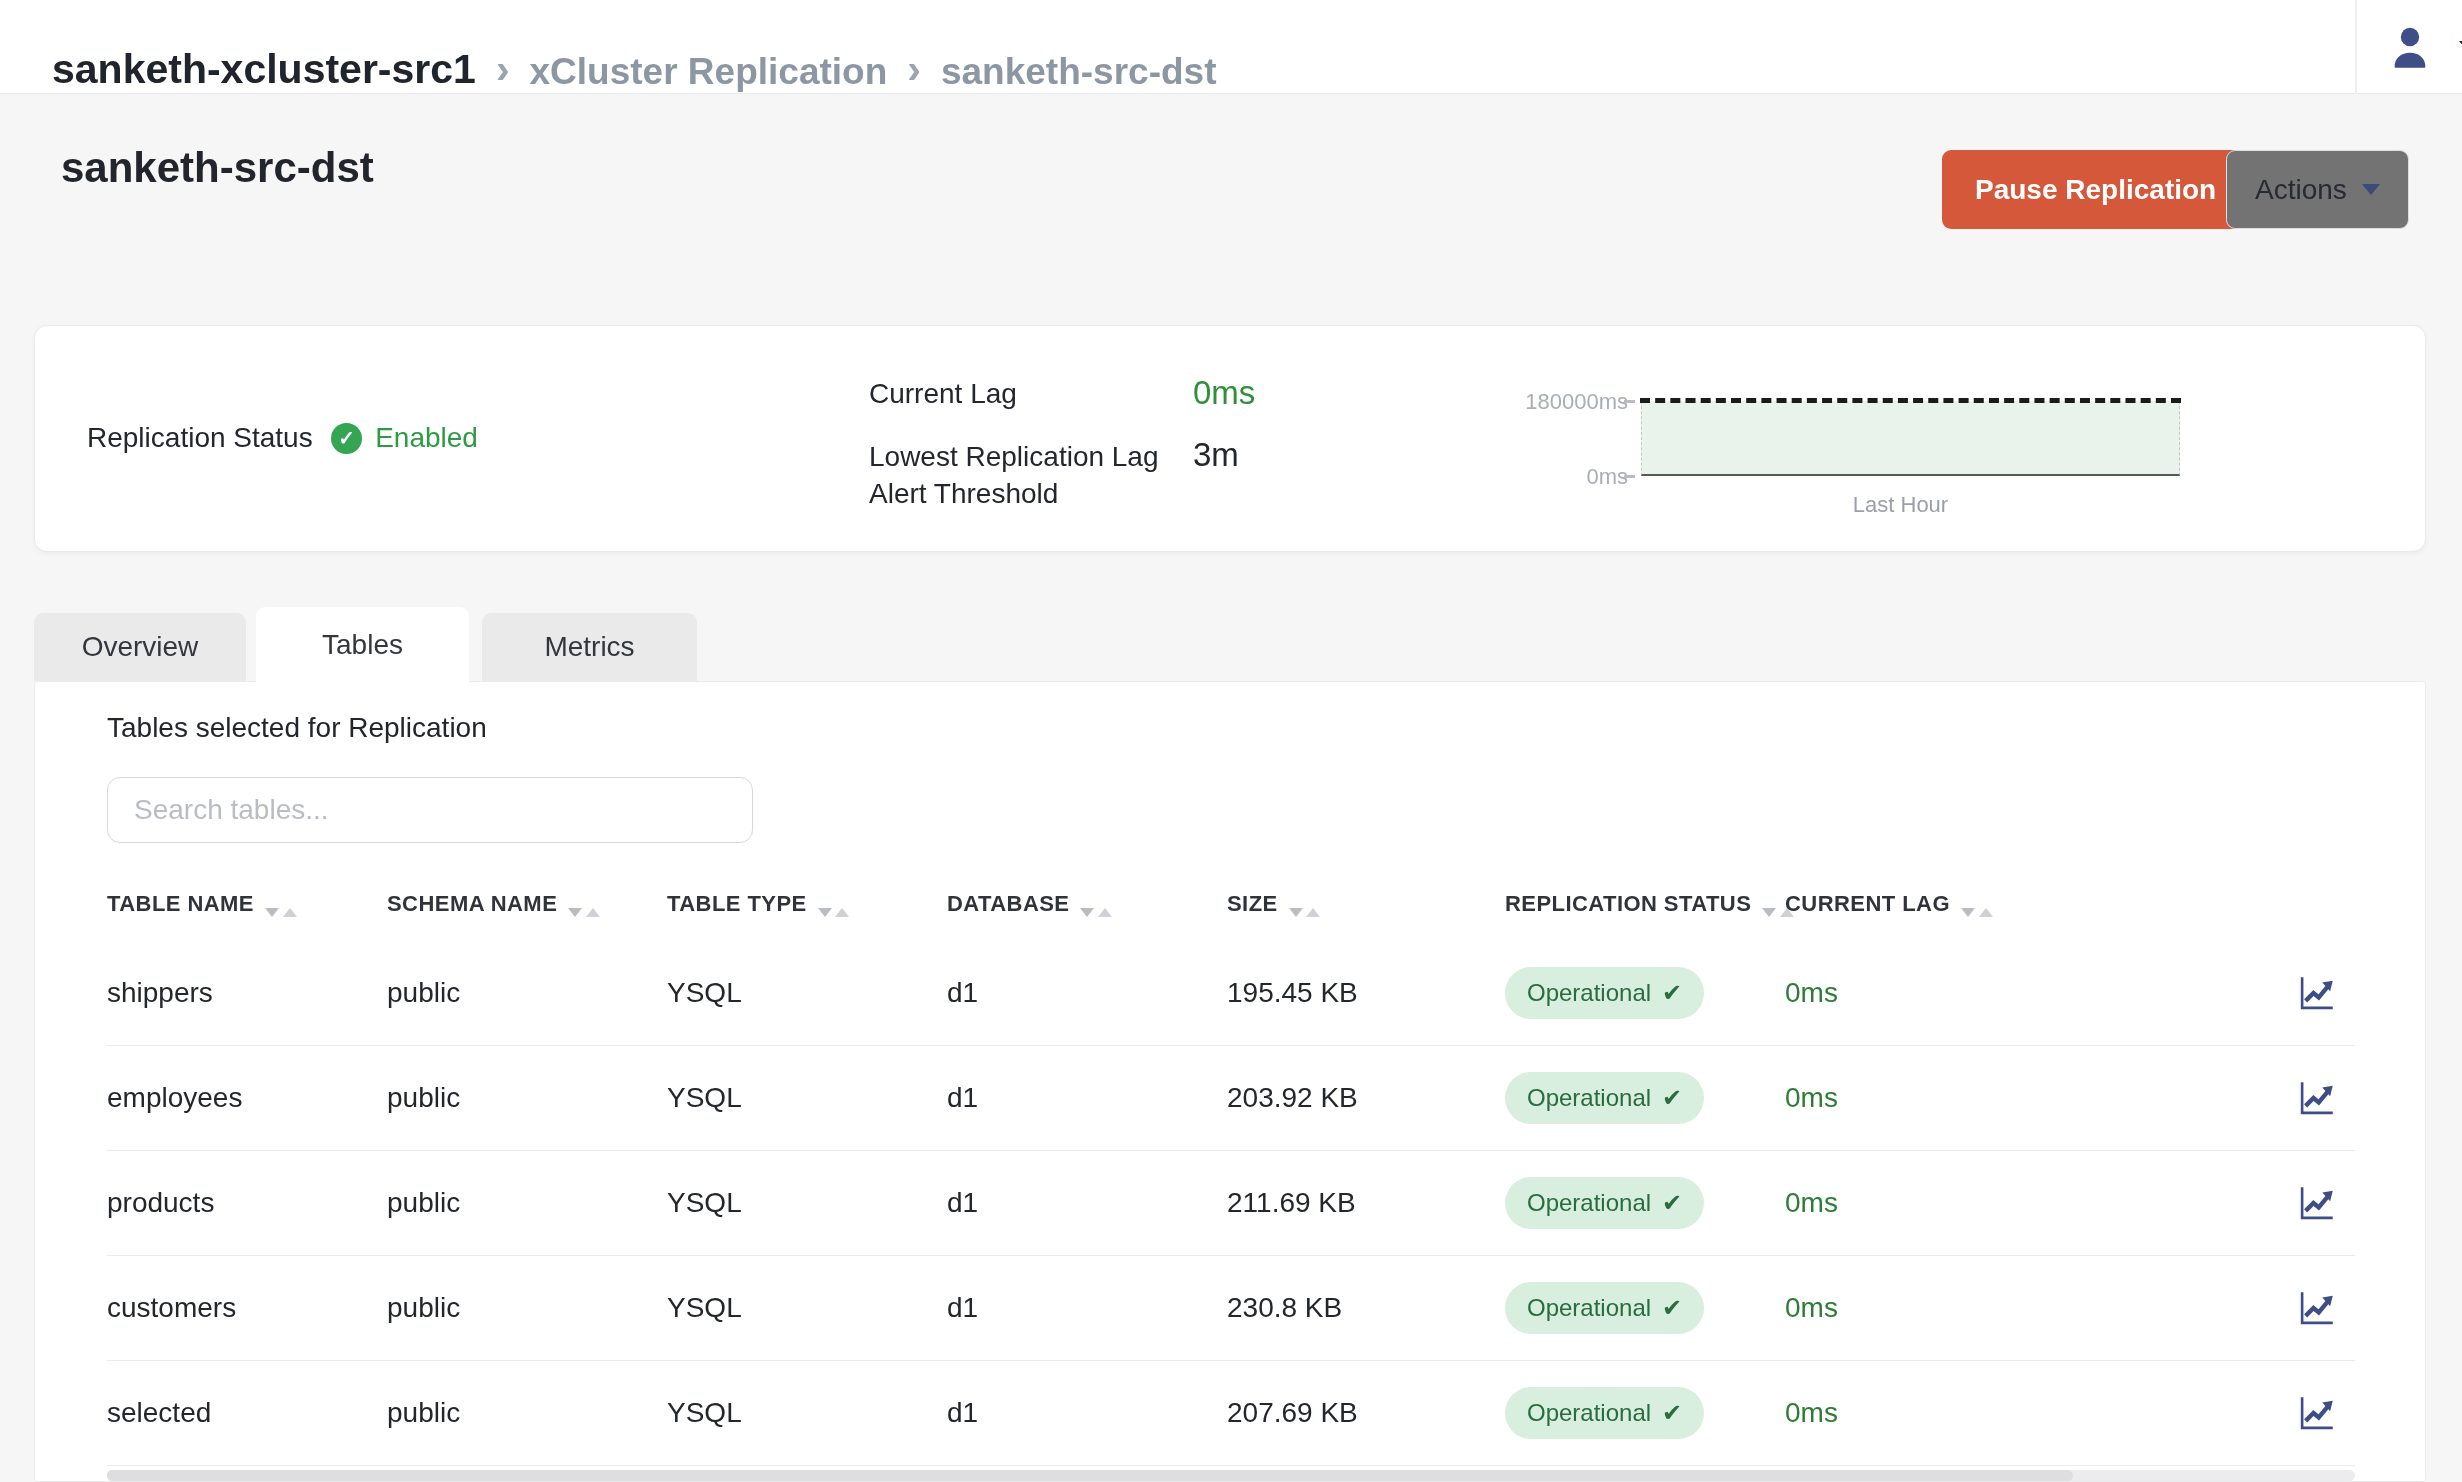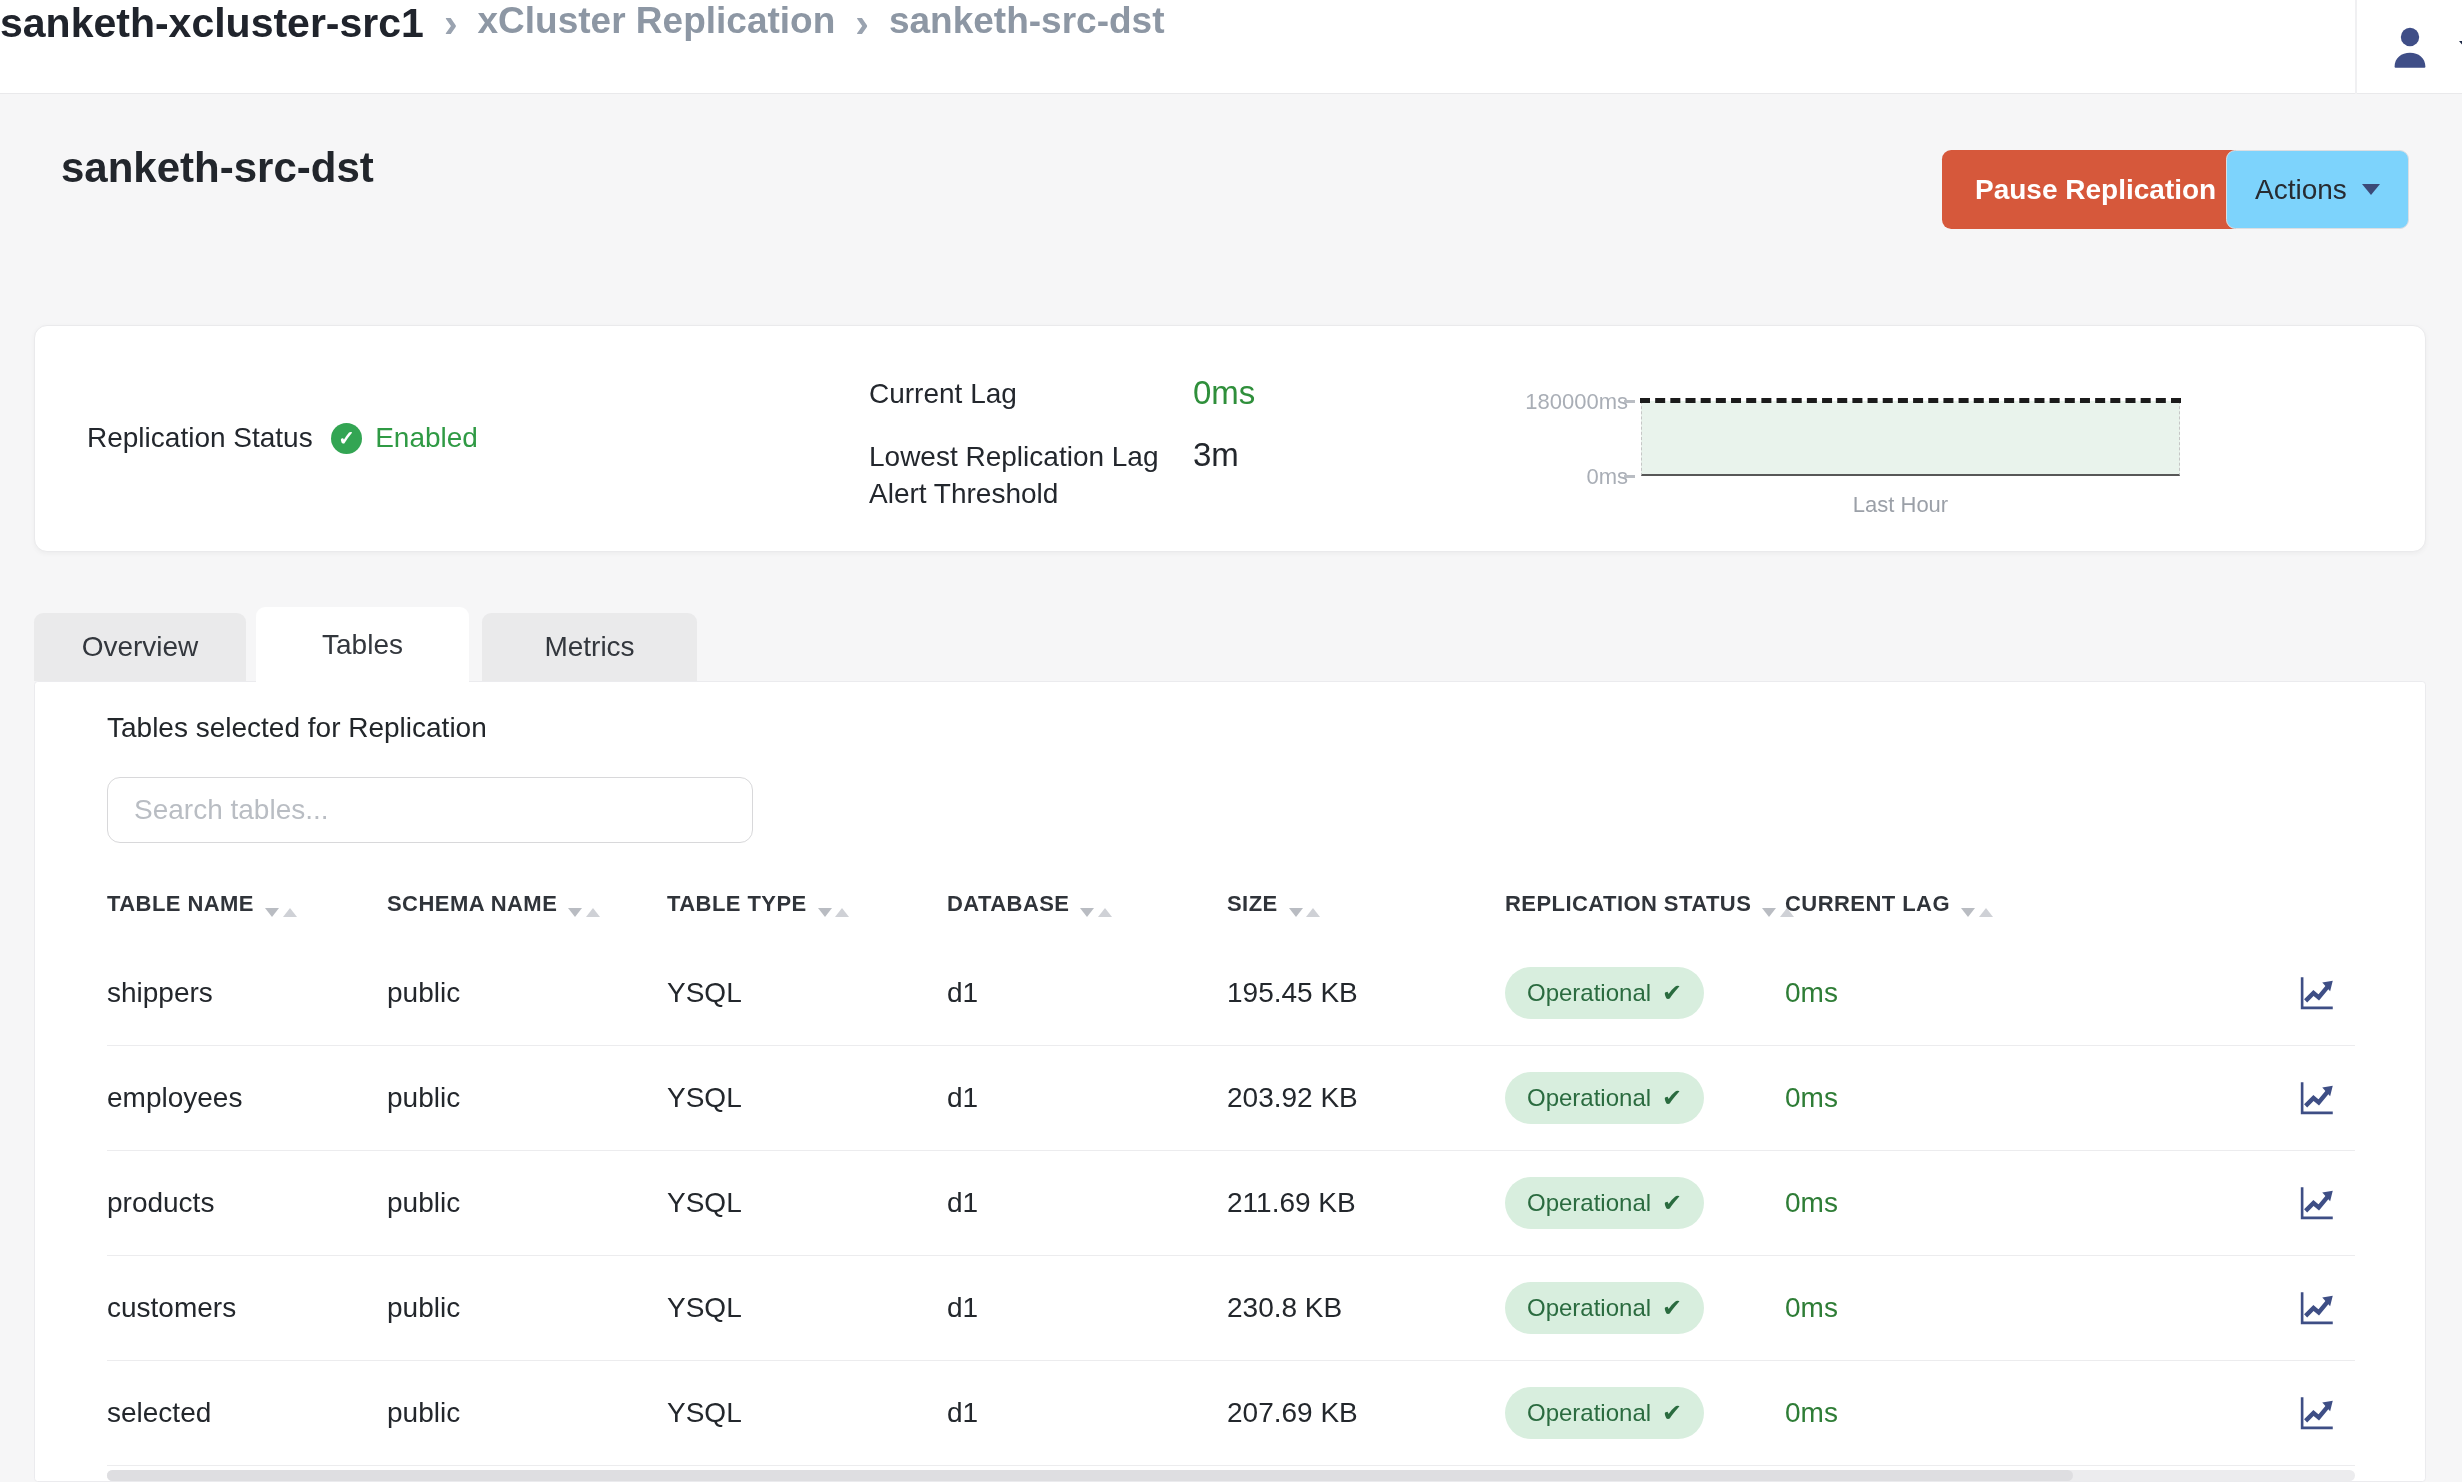--- a/index.html
+++ b/index.html
@@ -1,37 +1,37 @@
 <!DOCTYPE html>
 <html style="font-size:14.8px"><head>
 <meta charset="utf-8">
 <style>
   * { box-sizing: border-box; margin: 0; padding: 0; }
   body { font-family: "Liberation Sans", sans-serif; background:#f6f6f7; }
   .screen { position:relative; width:2462px; height:1482px; background:#f6f6f7; overflow:hidden; }
 
   
   .topbar { position:absolute; left:0; top:0; width:2462px; height:94px; background:#ffffff;
-            border-bottom:1.8px solid #e9e9eb; display:flex; align-items:flex-start; }
+            border-bottom:1.8px solid #e9e9eb; display:flex; align-items:flex-end; padding-left:52px; }
   .crumb-root { font-size:41px; font-weight:700; color:#20242c; }
   .crumb-sep  { font-size:41px; font-weight:700; color:#9aa3b0; margin:0 20px; }
   .crumb-grey { font-size:37px; font-weight:700; color:#8d97a4; }
   .user-divider { position:absolute; left:2355px; top:0; width:1.8px; height:94px; background:#f0f0f2; }
   .user-block { position:absolute; left:2385px; top:22px; display:flex; align-items:center; gap:24px; cursor:pointer; }
   .user-caret { width:0; height:0; border-left:10px solid transparent; border-right:10px solid transparent;
                 border-top:12px solid #1c2745; }
 
   
   .page-title { position:absolute; left:61px; top:144px; font-size:42px; font-weight:700; color:#22262c; }
   .btn-pause { position:absolute; left:1942px; top:150px; height:79px; padding:0 33px;
                background:#d6583b; border:none; border-radius:9.2px; color:#ffffff;
                font-family:"Liberation Sans",sans-serif; font-size:28px; font-weight:700;
                display:flex; align-items:center; cursor:pointer; }
   .btn-actions { position:absolute; left:2226px; top:150px; height:79px; padding:0 28px;
-               background:#7dd3fc; border:1.8px solid #dcdee2; border-radius:9.2px; color:#272b31;
+               background:#737373; border:1.8px solid #dcdee2; border-radius:9.2px; color:#272b31;
                font-family:"Liberation Sans",sans-serif; font-size:28px;
                display:flex; align-items:center; gap:14.8px; cursor:pointer; }
   .actions-caret { width:0; height:0; border-left:9.2px solid transparent; border-right:9.2px solid transparent;
                    border-top:11px solid #3b4a78; }
 
   
   .status-card { position:absolute; left:34px; top:325px; width:2392px; height:227px;
                  background:#ffffff; border:1.8px solid #eaeaec; border-radius:13px;
                  box-shadow:0 1.8px 5.5px rgba(0,0,0,.04); }
   .repl-status { position:absolute; left:52px; top:96px; display:flex; align-items:center; gap:13px; }

